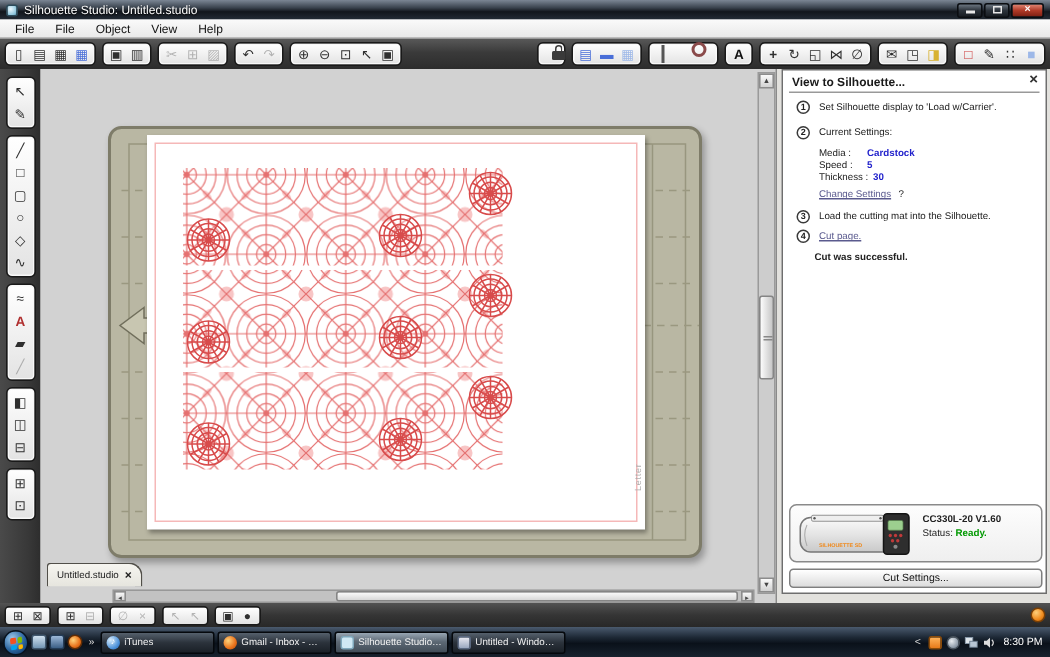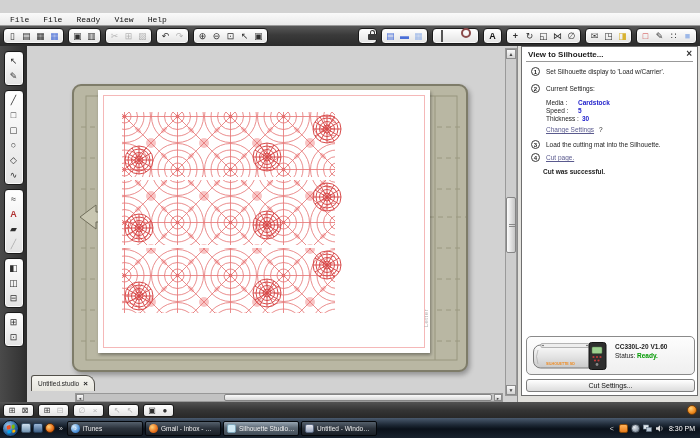--- a/index.html
+++ b/index.html
@@ -14,21 +14,21 @@
   .app-icon { width:8px; height:8px; border-radius:2px; background:radial-gradient(circle at 35% 35%, #eaf7fd, #8fc6dd 70%, #5e98b3); border:1px solid #2d4b5a; }
   .title-text { color:#fff; font-size:8px; text-shadow:0 1px 1px #000; white-space:nowrap; }
   .winbtns { margin-left:auto; display:flex; gap:1px; }
   .wb { width:17px; height:10px; border:1px solid #0a0d11; border-radius:2px;
     background:linear-gradient(#6c7681, #2c333b 50%, #171c22); display:flex; align-items:center; justify-content:center; }
   .wb.close { background:linear-gradient(#e08573, #b03a28 50%, #7e1f12); width:22px; color:#fff; font-size:7px; line-height:7px; font-weight:bold; }
   .glyph-min { width:6px; height:2px; background:#e8e8e8; margin-top:3px; }
   .glyph-max { width:6px; height:5px; border:1px solid #e8e8e8; }
 
   
-  .menubar { position:absolute; left:0; top:13px; width:700px; height:13px; background:linear-gradient(#fafafa,#e9e9e9); border-bottom:1px solid #9a9a9a; display:flex; align-items:center; padding-left:3px;font-family:Liberation Mono, monospace; }
+  .menubar { position:absolute; left:0; top:13px; width:700px; height:13px; background:linear-gradient(#fafafa,#e9e9e9); border-bottom:1px solid #9a9a9a; display:flex; align-items:center; padding-left:3px; }
   .menu-item { font-size:8px; color:#111; padding:0 7px; height:100%; display:flex; align-items:center; cursor:default; }
 
   
   .toolbar { position:absolute; left:0; top:26px; width:700px; height:20px;
     background:linear-gradient(#585858,#3a3a3a 45%,#2c2c2c); display:flex; align-items:center; padding:0 3px; gap:4px; }
   .pill { background:linear-gradient(#ffffff,#e3e3e3); border:1px solid #191919; border-radius:4px; height:16px; display:flex; align-items:center; padding:0 2px; gap:1px; box-shadow:inset 0 0 0 1px #f8f8f8; }
   .ticon { width:13px; height:13px; font-size:9px; line-height:13px; text-align:center; color:#2f2f2f; cursor:default; }
   .spacer { flex:1; }
   .blue { color:#4a6fd8; } .ltblue { color:#9db8e8; } .red { color:#cc3a3a; } .pink { color:#e089a0; }
   .grayed { opacity:.32; } .yellow { color:#d8b231; } .dark { color:#111; }
@@ -118,25 +118,38 @@
   .tray-ic { width:9px; height:9px; flex:0 0 auto; }
   .tr-orange { background:linear-gradient(#ffb35a,#e87b1a); border-radius:2px; border:1px solid #8a4a08; }
   .tr-round { border-radius:50%; background:radial-gradient(circle at 35% 35%, #e8ecf0, #8a97a5 70%); border:1px solid #4a545e; }
   .clock { color:#fff; font-size:7px; padding-left:2px; white-space:nowrap; }
 </style>
 </head>
 <body>
 
 <div class="screen">
 
+  <div class="titlebar">
+    <span class="app-icon"></span>
+    <span class="title-text">Silhouette Studio: Untitled.studio</span>
+    <span class="winbtns">
+      <span class="wb">
+          <span class="glyph-min"></span>
+        </span>
+      <span class="wb">
+          <span class="glyph-max"></span>
+        </span>
+      <span class="wb close">×</span>
+    </span>
+  </div>
 
   <div class="menubar">
     <span class="menu-item">File</span>
     <span class="menu-item">File</span>
-    <span class="menu-item">Ready</span>
+    <span class="menu-item">Object</span>
     <span class="menu-item">View</span>
     <span class="menu-item">Help</span>
   </div>
 
   <div class="toolbar">
     <span class="pill">
       <span class="ticon">▯</span>
       <span class="ticon">▤</span>
       <span class="ticon">▦</span>
       <span class="ticon blue">▦</span>

